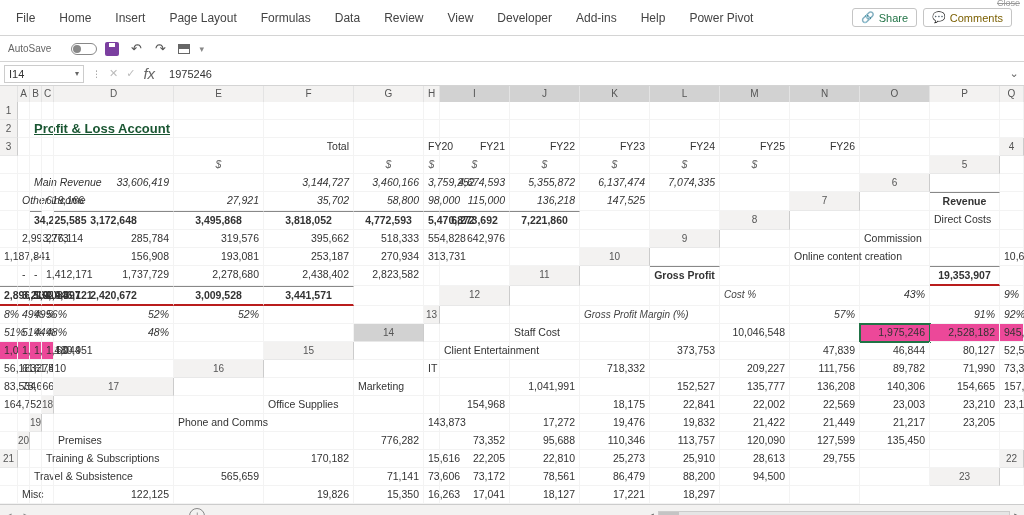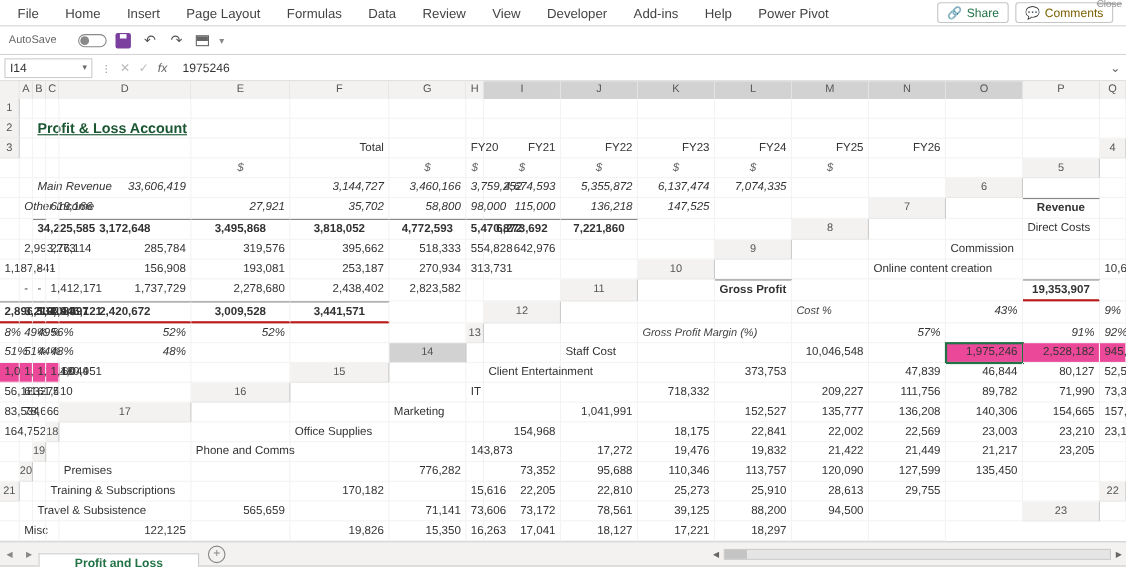--- a/index.html
+++ b/index.html
@@ -9,21 +9,21 @@
     font-size: 11px;
     background: #fff;
     color: #333;
     user-select: none;
   }
   .ribbon-tabs {
     display: flex;
     align-items: center;
     padding: 0 4px;
     border-bottom: 1px solid #d4d4d4;
-    height: 24px;
+    height: 36px;
     background: #fff;
   }
   .ribbon-tab {
     padding: 4px 12px;
     cursor: pointer;
     font-size: 12px;
     color: #444;
   }
   .ribbon-right {
     margin-left: auto;
@@ -83,21 +83,21 @@
     border-bottom:1px solid #d4d4d4;
     background:#fff;
   }
   .namebox {
     width:80px; border:1px solid #ccc; height:18px;
     display:flex; align-items:center; padding:0 4px;
     font-size:11px; margin-left:4px;
   }
   .nb-dd { color:#666; font-size:8px; margin-left:auto;}
   .fx-tools { display:flex; align-items:center; gap:8px; padding:0 8px; color:#888;}
-  .fx-lbl { font-style:italic; font-size:11px; color:#666;}
+  .fx-lbl { font-style:italic; font-size:15px; color:#666;}
   .formula-in {
     border:none; outline:none; height:18px; flex:1;
     font-size:11px; padding:0 6px; color:#333;
   }
   .fbar-expand { width:20px; text-align:center; color:#666; cursor:pointer;}
 
   .sheet-area { position:relative; }
   .col-headers {
     display:grid;
     grid-template-columns: 18px 12px 12px 12px 120px 90px 90px 70px 16px 70px 70px 70px 70px 70px 70px 70px 70px 24px;
@@ -636,21 +636,21 @@
       <div class="cell"></div>
       <div class="cell ">Travel &amp; Subsistence</div>
       <div class="cell"></div>
       <div class="cell"></div>
       <div class="cell num ">565,659</div>
       <div class="cell"></div>
       <div class="cell num ">71,141</div>
       <div class="cell num ">73,606</div>
       <div class="cell num ">73,172</div>
       <div class="cell num ">78,561</div>
-      <div class="cell num ">39,125</div>
+      <div class="cell num ">86,479</div>
       <div class="cell num ">88,200</div>
       <div class="cell num ">94,500</div>
       <div class="cell"></div>
       <div class="cell"></div>
       <div class="rh">23</div>
       <div class="cell"></div>
       <div class="cell"></div>
       <div class="cell ">Misc</div>
       <div class="cell"></div>
       <div class="cell"></div>

